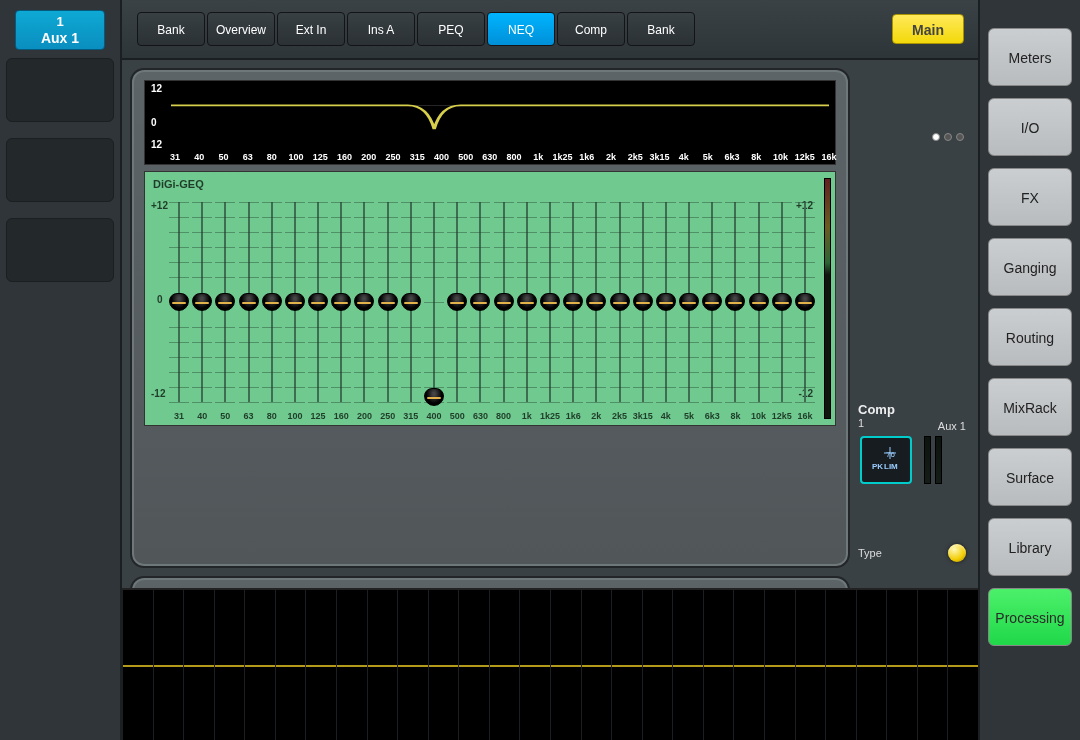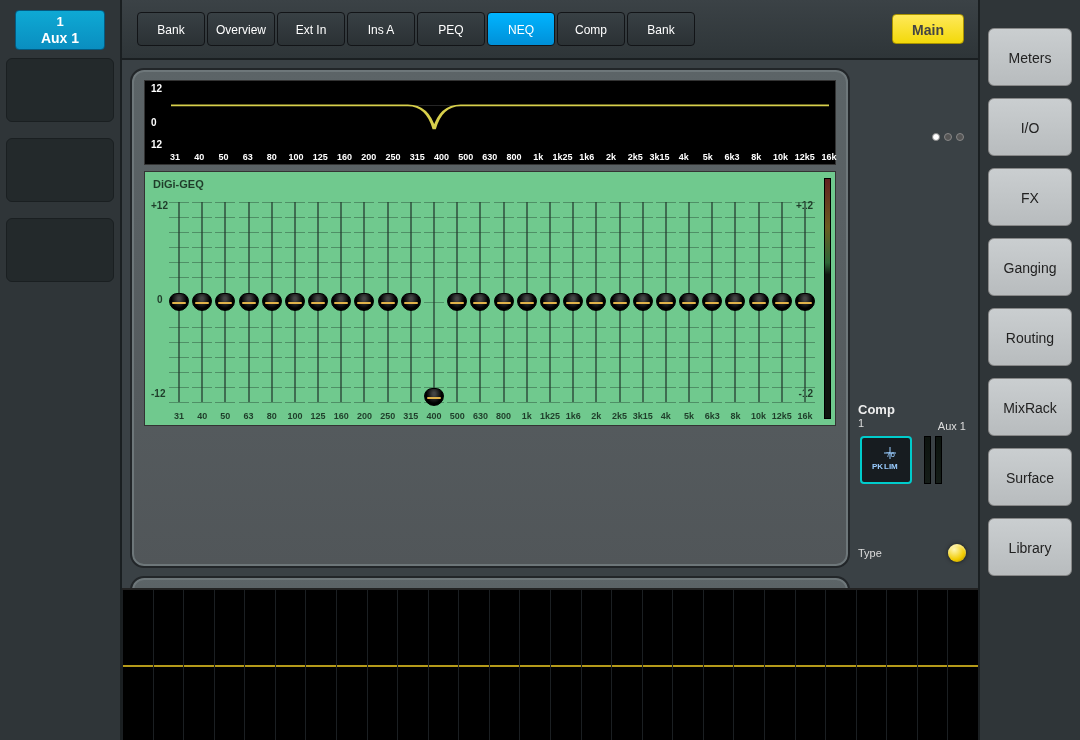--- a/index.html
+++ b/index.html
@@ -821,16 +821,17 @@
   <div class="right-col">
     <div id="right-menu-holder" style="display:flex; flex-direction:column; gap:12px;">
         <div class="rbtn">Meters</div>
         <div class="rbtn">I/O</div>
         <div class="rbtn">FX</div>
         <div class="rbtn">Ganging</div>
         <div class="rbtn">Routing</div>
         <div class="rbtn">MixRack</div>
         <div class="rbtn">Surface</div>
         <div class="rbtn">Library</div>
+        <div class="rbtn sel">Processing</div>
       </div>
   </div>
 
 </div>
 
 </body></html>

